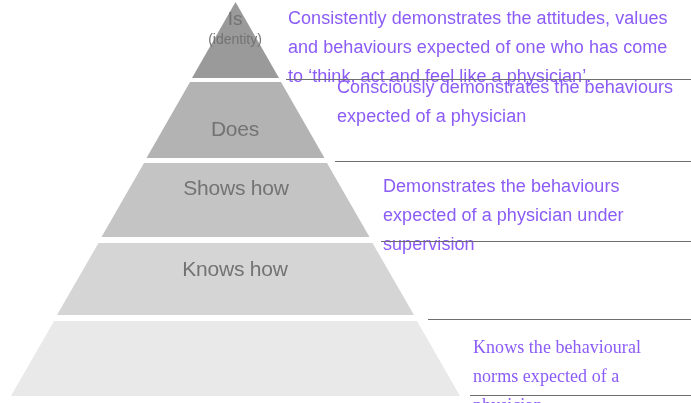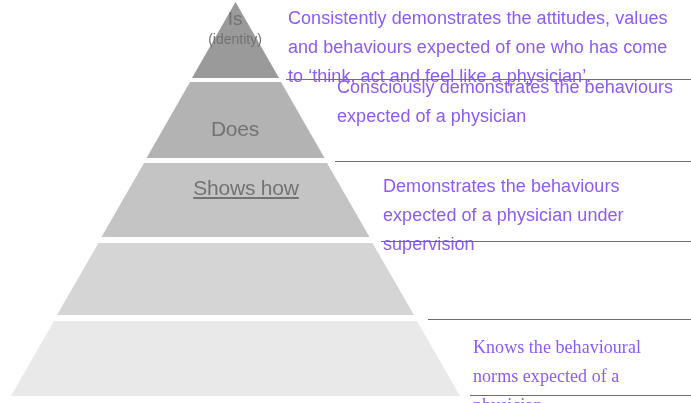--- a/index.html
+++ b/index.html
@@ -49,21 +49,21 @@
     margin-top: 1px;
   }
 
   
   #tier-label-1 { left: 160px; top: 8px;   width: 150px; }
   #tier-label-1 .tier-title { font-size: 19px; }
   
   #tier-label-2 { left: 140px; top: 97px;  width: 190px; margin-top: 20px; }
   #tier-label-2 .tier-title { font-size: 21px; }
   
-  #tier-label-3 { left: 140px; top: 176px; width: 212px; text-decoration: underline; }
+  #tier-label-3 { left: 130px; top: 176px; width: 212px; }
   #tier-label-3 .tier-title { font-size: 21px; }
   
   #tier-label-4 { left: 122px; top: 257px; width: 226px; }
   #tier-label-4 .tier-title { font-size: 21px; }
   
   #tier-label-5 { left: 120px; top: 340px; width: 232px; }
   #tier-label-5 .tier-title { font-size: 21px; }
 
   
   .desc {
@@ -116,20 +116,21 @@
 
   <div class="tier-label" id="tier-label-2">
     <span class="tier-title">Does</span>
   </div>
 
   <div class="tier-label" id="tier-label-3">
     <span class="tier-title">Shows how</span>
   </div>
 
   <div class="tier-label" id="tier-label-4">
+    <span class="tier-title">Knows how</span>
   </div>
 
 
   <div class="desc" id="desc-1">Consistently demonstrates the attitudes, values and behaviours expected of one who has come to ‘think, act and feel like a physician’.</div>
   <div class="desc" id="desc-2">Consciously demonstrates the behaviours expected of a physician</div>
   <div class="desc" id="desc-3">Demonstrates the behaviours expected of a physician under supervision</div>
   <div class="desc" id="desc-5">Knows the behavioural norms expected of a physician</div>
 
   <div class="divider" id="divider-1"></div>
   <div class="divider" id="divider-2"></div>

